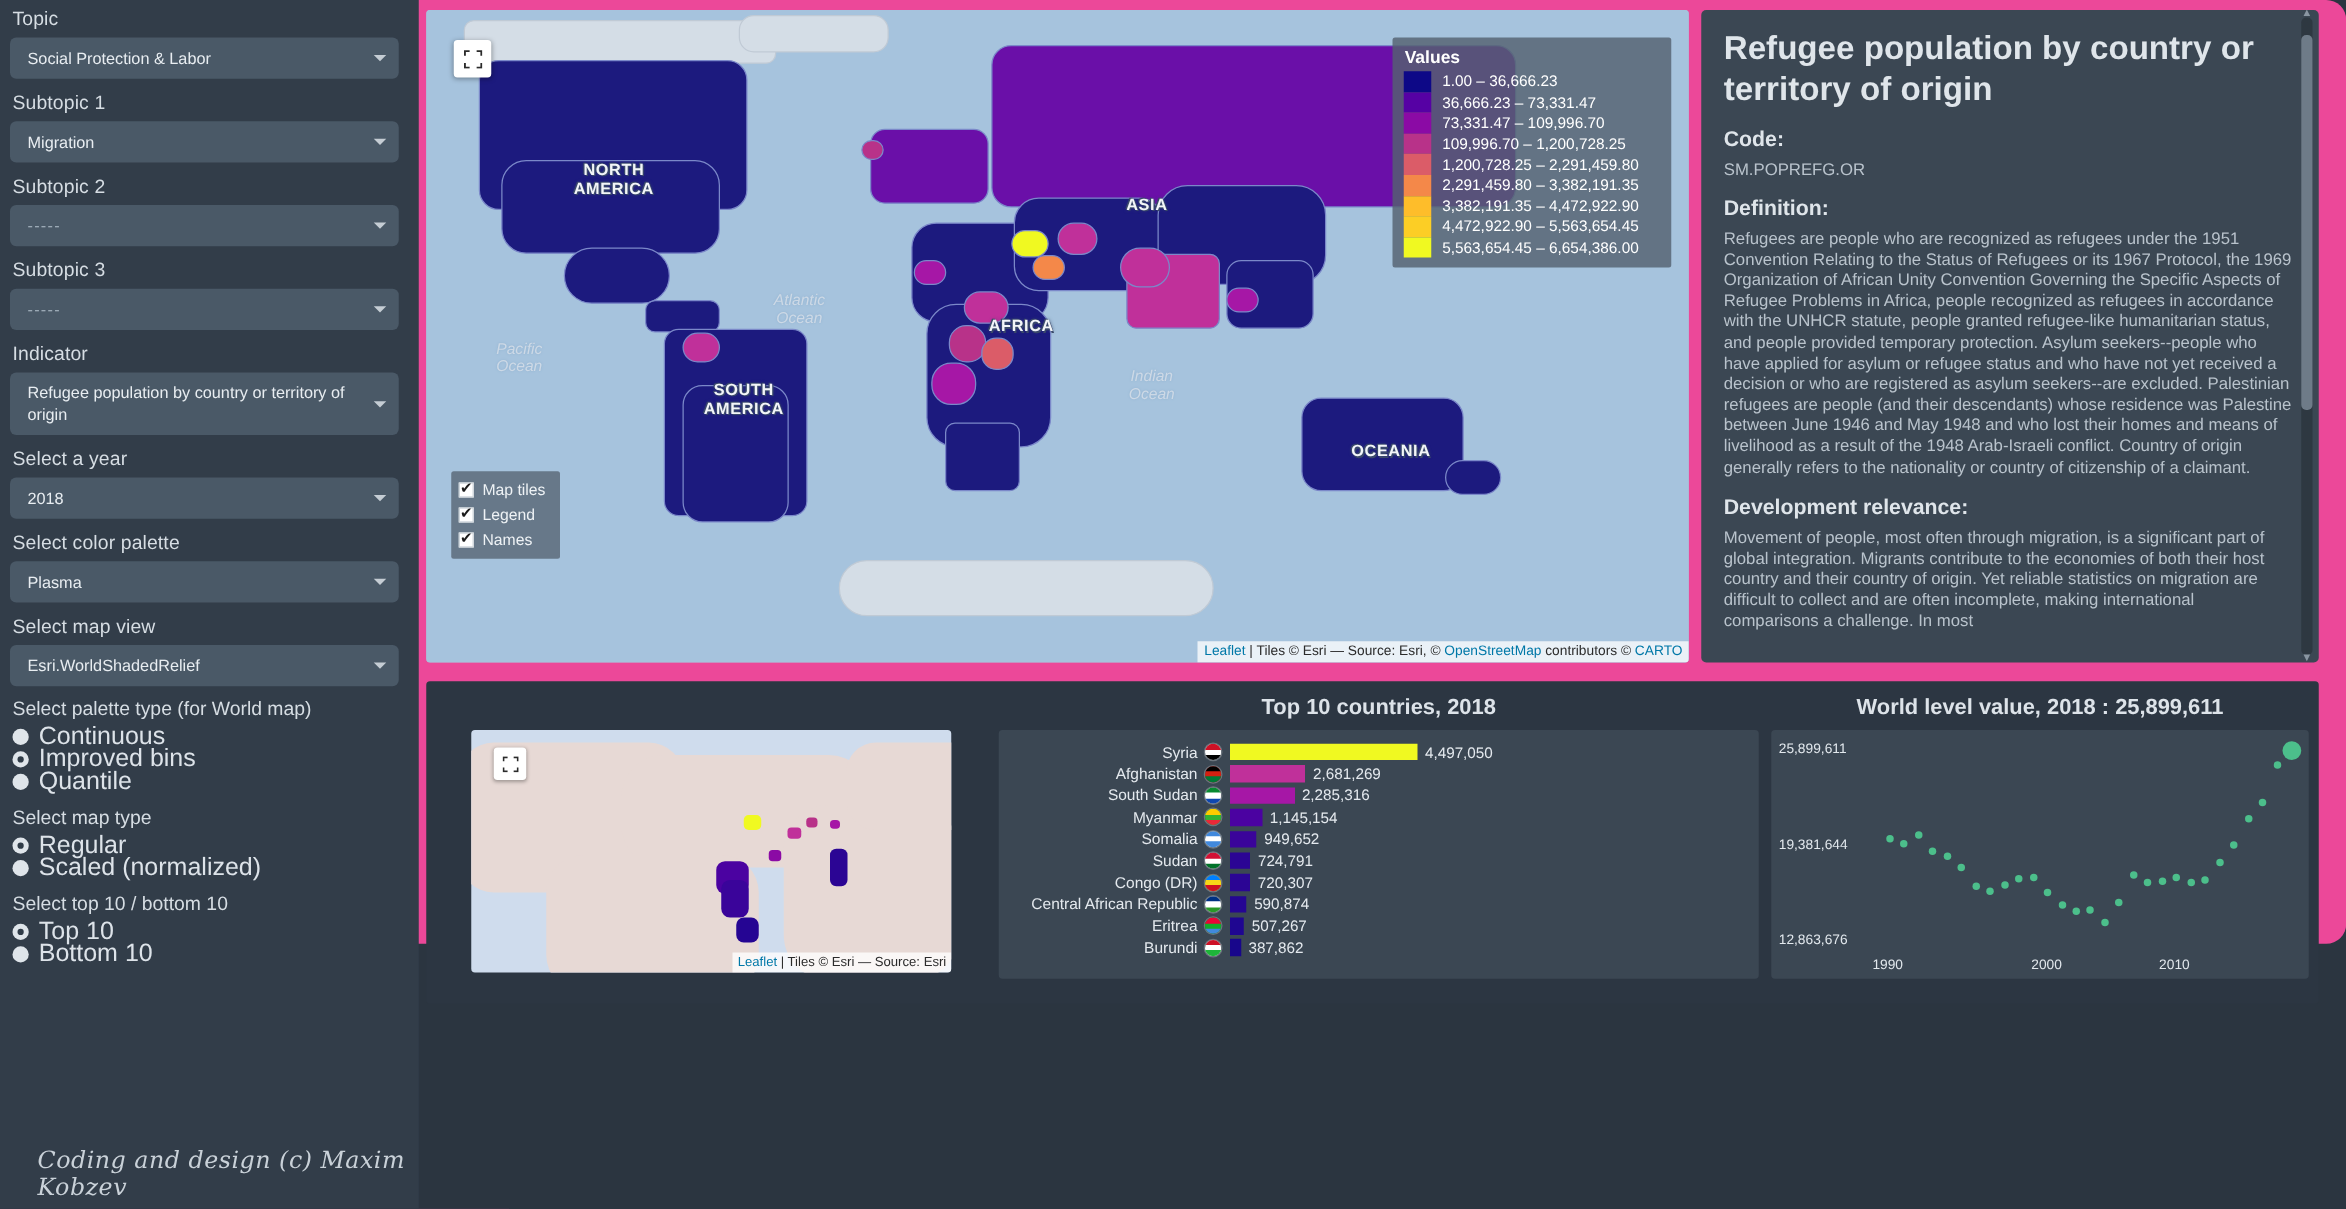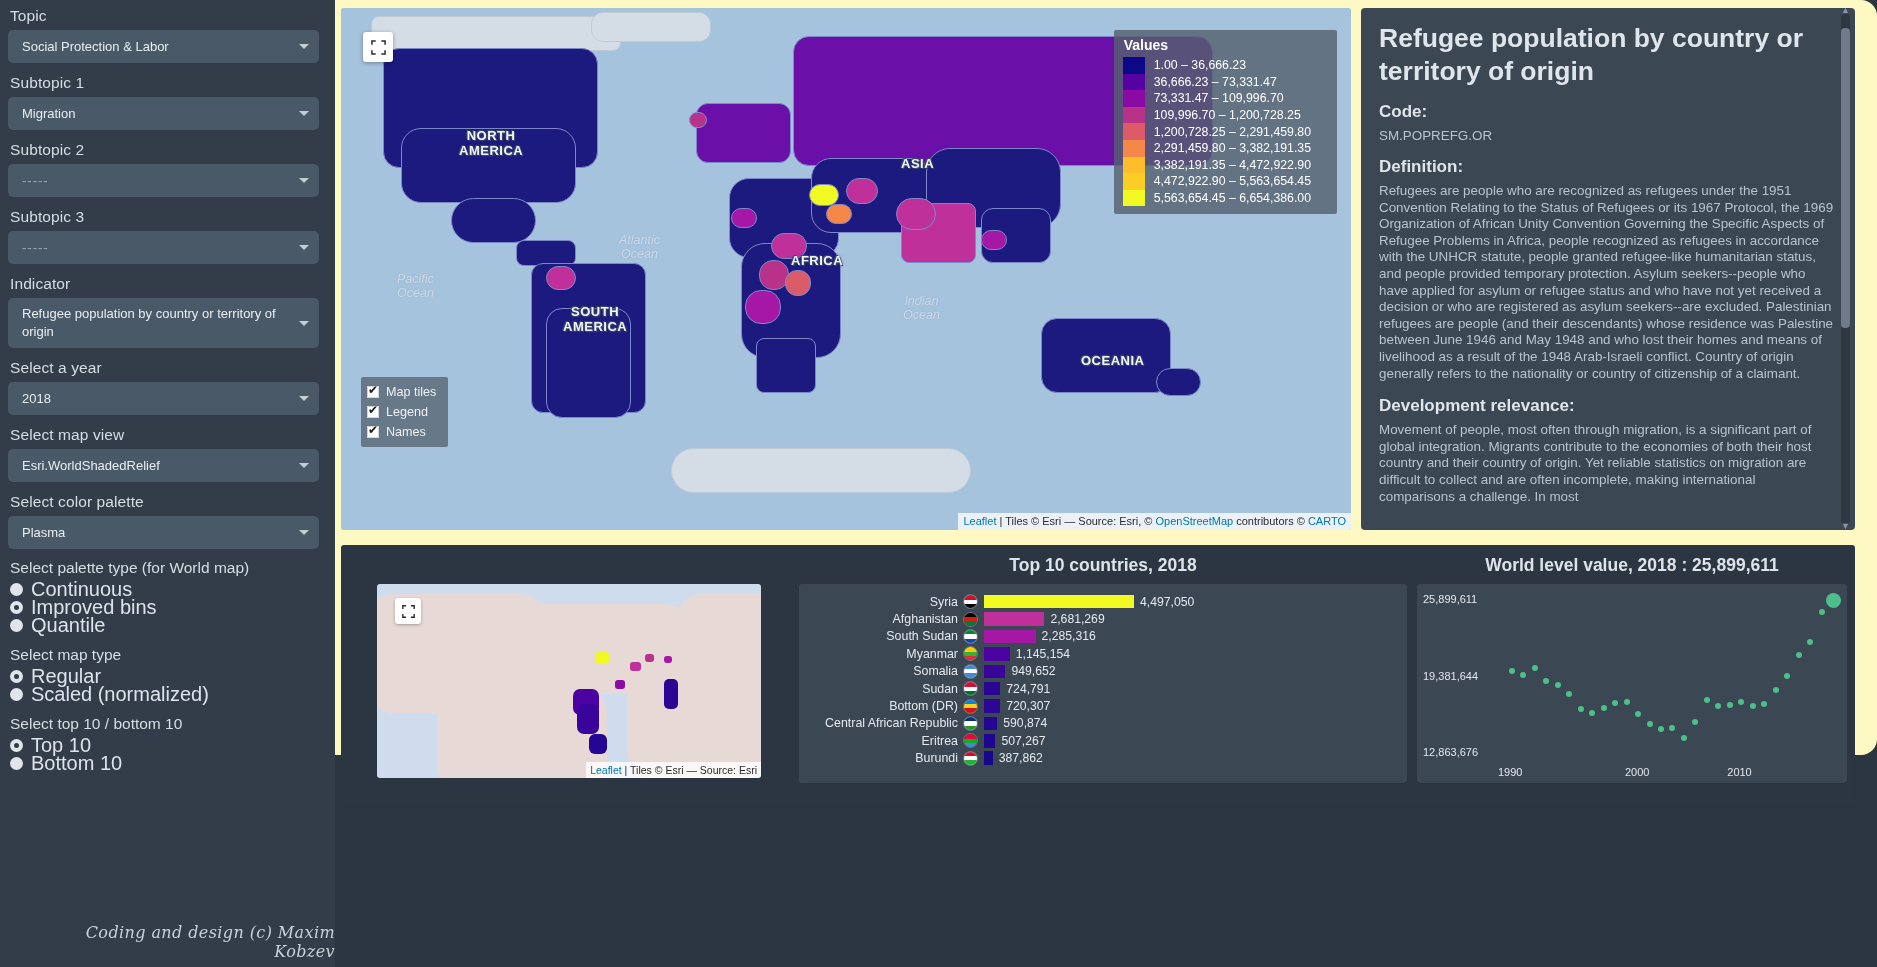--- a/index.html
+++ b/index.html
@@ -3,21 +3,21 @@
 <meta charset="utf-8">
 <style>
   * { box-sizing: border-box; }
   html, body {
     margin: 0; padding: 0;
     width: 1877px; height: 967px;
     background: #2b3540;
     font-family: "Liberation Sans", sans-serif;
     overflow: hidden;
   }
-  .app { position: relative; width: 1877px; height: 755px; display: flex; background:#fef9c3;border-radius:16px; }
+  .app { position: relative; width: 1877px; height: 755px; display: flex; background:#ec4899;border-radius:16px; }
 
   
   .sidebar {
     width: 335px; height: 967px;
     background: #323d49;
     padding: 6px 16px 0 8px;
     flex: 0 0 335px;
     position: relative;
   }
   .field { margin-bottom: 10px; }
@@ -53,24 +53,23 @@
   }
   .radio.checked::after {
     content: ""; position: absolute; left: 4px; top: 4px;
     width: 5px; height: 5px; border-radius: 50%; background: #2f3b47;
   }
   .radio-label { color: #dde3e9; font-size: 20px; }
   .group-label { color: #d6dde3; font-size: 15.5px; margin: 4px 0 4px 2px; }
 
   .credit {
     position: absolute; left: 30px; bottom: 6px;
-    color: #c9d1d8; font-size: 16px;
+    color: #c9d1d8; font-size: 19px;
     font-family: "DejaVu Serif", serif; font-style: italic;
     letter-spacing: 0.4px;
-    text-align: right;
   }
 
   
   .main { flex: 1; position: relative; padding: 8px 0 0 6px; }
 
   .toprow { display: flex; gap: 10px; height: 529px; }
 
   
   .mapwrap {
     width: 1010px; height: 522px; position: relative;
@@ -269,30 +268,30 @@
           </div>
         </div>
         <div class="field">
           <div class="field-label">Select a year</div>
           <div class="select">
             <div class="select-value">2018</div>
             <div class="caret"></div>
           </div>
         </div>
         <div class="field">
+          <div class="field-label">Select color palette</div>
+          <div class="select">
+            <div class="select-value">Plasma</div>
+            <div class="caret"></div>
+          </div>
+        </div>
+        <div class="field">
           <div class="field-label">Select map view</div>
           <div class="select">
             <div class="select-value">Esri.WorldShadedRelief</div>
-            <div class="caret"></div>
-          </div>
-        </div>
-        <div class="field">
-          <div class="field-label">Select color palette</div>
-          <div class="select">
-            <div class="select-value">Plasma</div>
             <div class="caret"></div>
           </div>
         </div>
       </div>
 
     <div class="group-label">Select palette type (for World map)</div>
     <div class="radio-group" id="palette-type-host">
         <div class="radio-row">
           <span class="radio"></span>
           <span class="radio-label">Continuous</span>
@@ -567,21 +566,21 @@
                 <span class="bar-name">Sudan</span>
                 <span class="flag">
                   <span style="position:absolute;inset:0;background:#ffffff"></span>
                   <span style="position:absolute;left:0;top:0;width:100%;height:34%;background:#d21034"></span>
                   <span style="position:absolute;left:0;bottom:0;width:100%;height:34%;background:#007229"></span>
                 </span>
                 <span class="bar" style="width: 16.3379px; background: rgb(43, 5, 148);"></span>
                 <span class="bar-val">724,791</span>
               </div>
               <div class="bar-row">
-                <span class="bar-name">Bottom (DR)</span>
+                <span class="bar-name">Congo (DR)</span>
                 <span class="flag">
                   <span style="position:absolute;inset:0;background:#f7d618"></span>
                   <span style="position:absolute;left:0;top:0;width:100%;height:34%;background:#007fff"></span>
                   <span style="position:absolute;left:0;bottom:0;width:100%;height:34%;background:#ce1021"></span>
                 </span>
                 <span class="bar" style="width: 16.2368px; background: rgb(43, 5, 148);"></span>
                 <span class="bar-val">720,307</span>
               </div>
               <div class="bar-row">
                 <span class="bar-name">Central African Republic</span>

